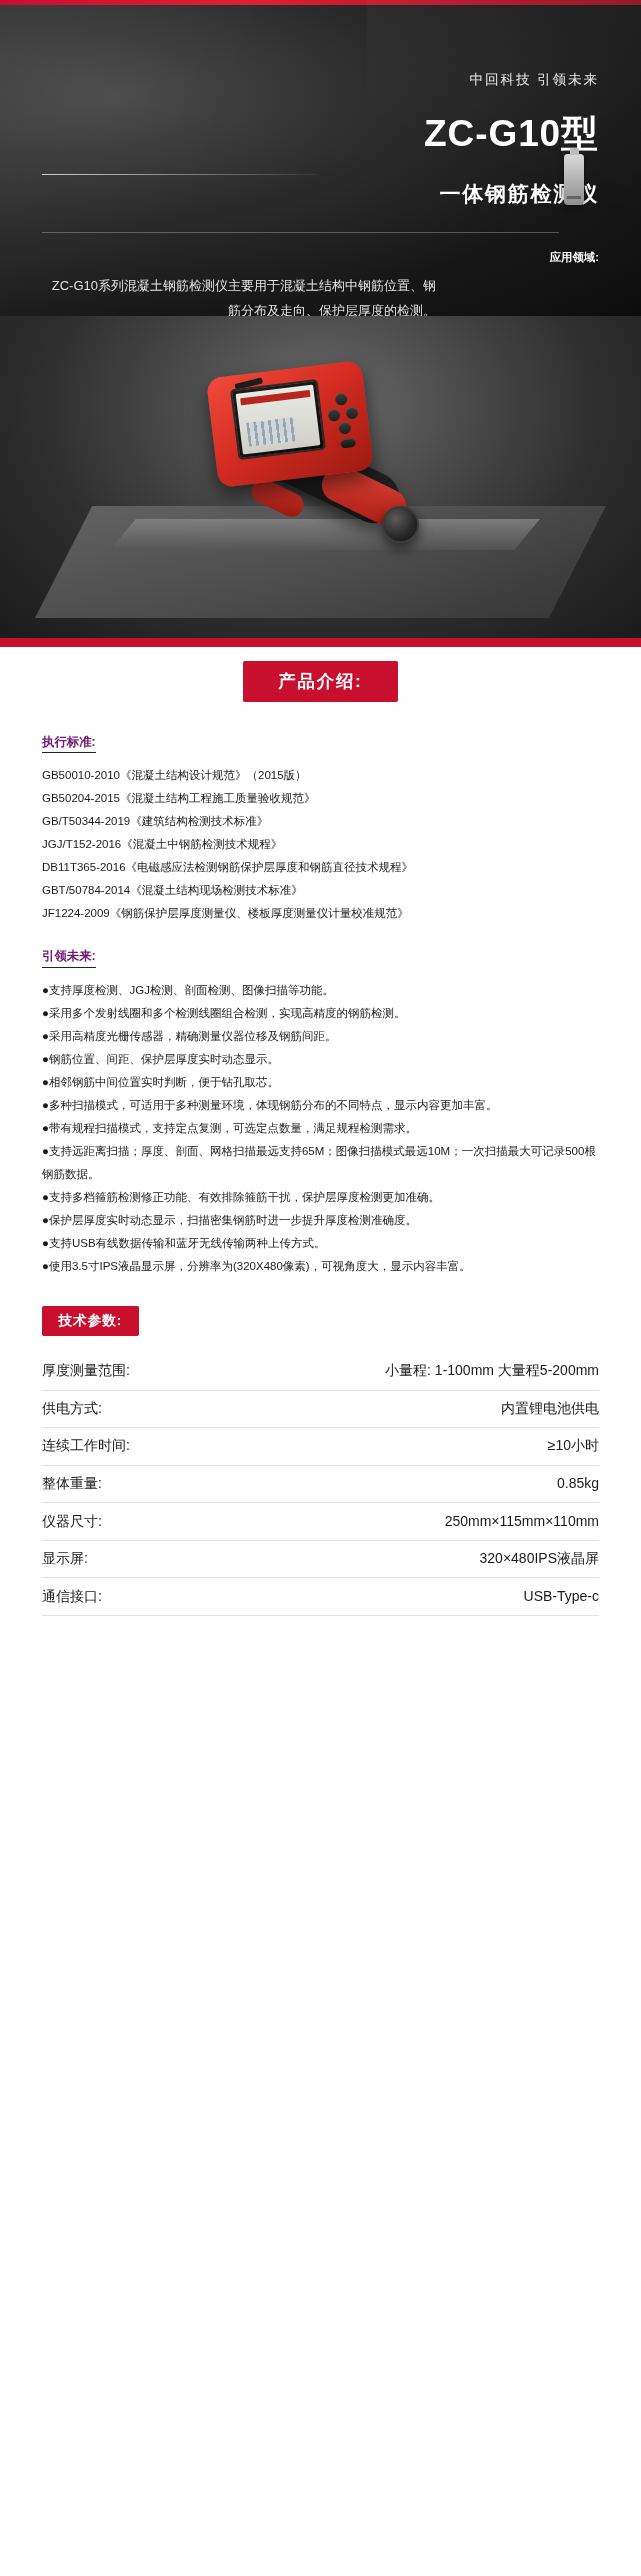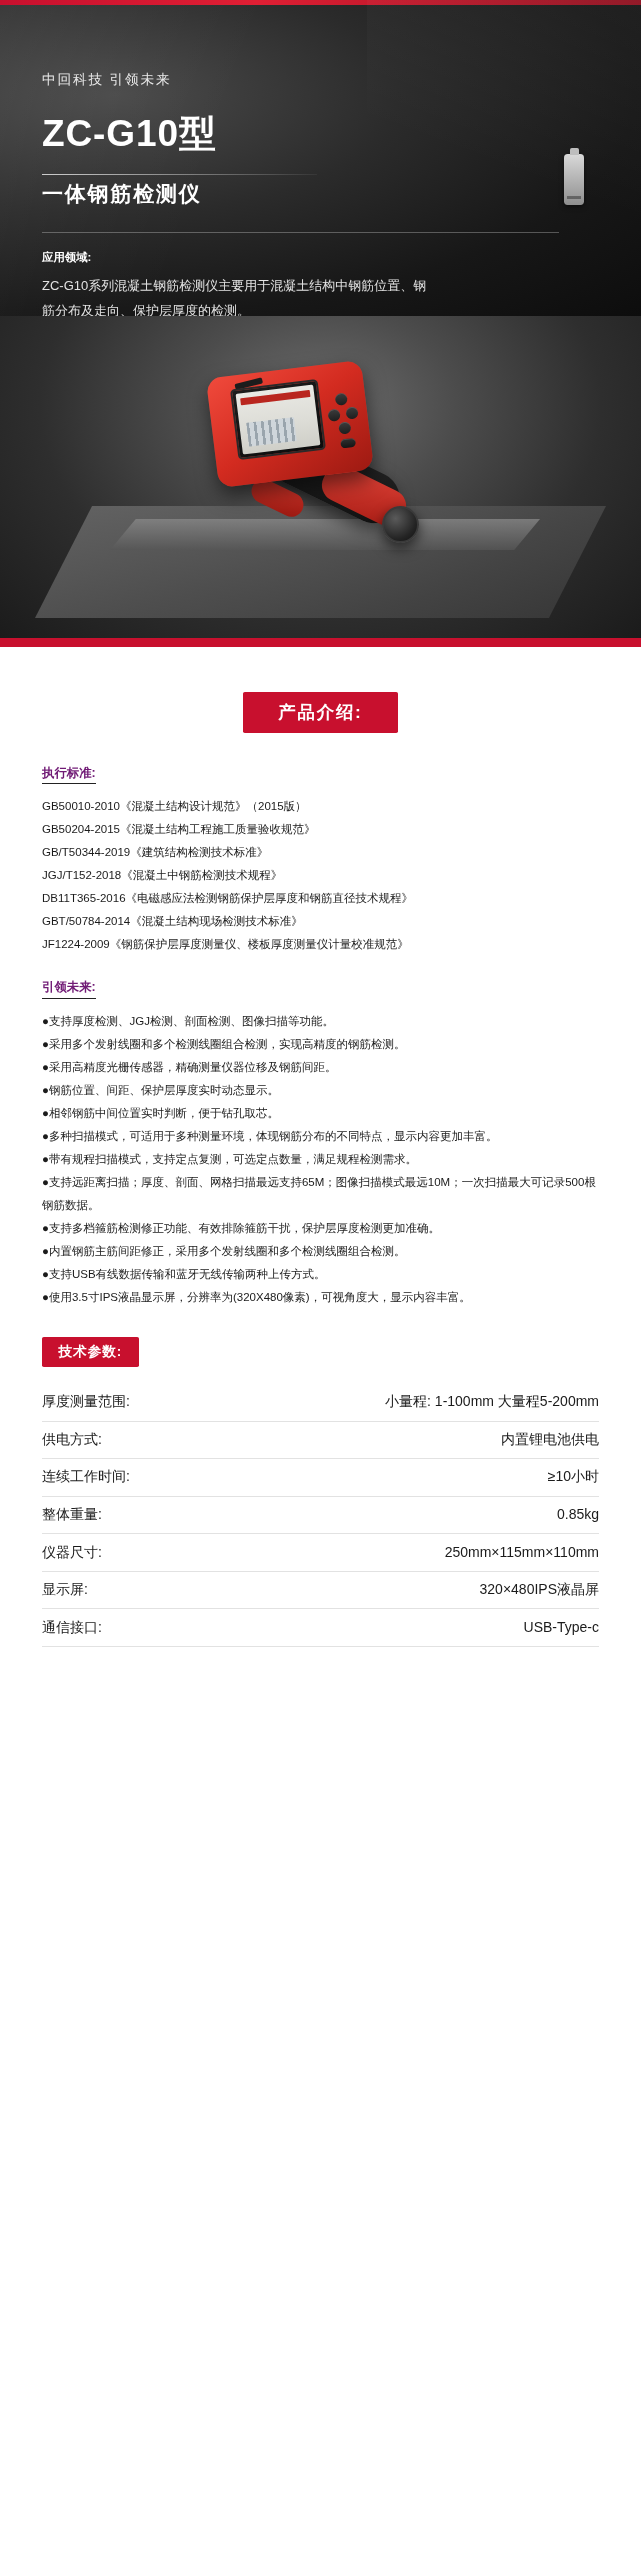--- a/index.html
+++ b/index.html
@@ -12,20 +12,21 @@
   .page { width: 641px; position: relative; }
 
   
   .hero {
     position: relative;
     width: 641px;
     height: 316px;
     background:
       radial-gradient(ellipse at 18% 30%, #4a4a4a 0%, #2b2b2b 38%, #171717 70%, #0d0d0d 100%);
     overflow: hidden;
+    text-align: right;
   }
   .hero:before {
     content: "";
     position: absolute;
     left: -110px; top: -55px;
     width: 513px; height: 430px;
     background: linear-gradient(118deg, rgba(255,255,255,0.09) 0%, rgba(255,255,255,0.015) 45%, rgba(255,255,255,0) 60%);
     transform: rotate(-8deg);
     pointer-events: none;
   }
@@ -256,21 +257,21 @@
   
   .red-band {
     width: 641px;
     height: 9.2px;
     background: #c8102e;
   }
 
   
   .content {
     background: #ffffff;
-    padding: 45px 42px 37px 42px;
+    padding: 14px 42px 37px 42px;
   }
   .section-title-wrap {
     text-align: center;
     margin-bottom: 31px;
   }
   .section-title {
     display: inline-block;
     background: #c8102e;
     color: #ffffff;
     font-size: 17.4px;
@@ -363,40 +364,40 @@
 
     <div class="section-title-wrap">
       <span class="section-title">产品介绍:</span>
     </div>
 
     <div class="block-head">执行标准:</div>
     <div>
       <div class="para">GB50010-2010《混凝土结构设计规范》（2015版）</div>
       <div class="para">GB50204-2015《混凝土结构工程施工质量验收规范》</div>
       <div class="para">GB/T50344-2019《建筑结构检测技术标准》</div>
-      <div class="para">JGJ/T152-2018《混凝土中钢筋检测技术规程》</div>
+      <div class="para">JGJ/T152-2016《混凝土中钢筋检测技术规程》</div>
       <div class="para">DB11T365-2016《电磁感应法检测钢筋保护层厚度和钢筋直径技术规程》</div>
       <div class="para">GBT/50784-2014《混凝土结构现场检测技术标准》</div>
       <div class="para">JF1224-2009《钢筋保护层厚度测量仪、楼板厚度测量仪计量校准规范》</div>
     </div>
 
     <div class="spacer-24"></div>
 
     <div class="block-head">引领未来:</div>
     <div>
       <div class="para">●支持厚度检测、JGJ检测、剖面检测、图像扫描等功能。</div>
       <div class="para">●采用多个发射线圈和多个检测线圈组合检测，实现高精度的钢筋检测。</div>
       <div class="para">●采用高精度光栅传感器，精确测量仪器位移及钢筋间距。</div>
       <div class="para">●钢筋位置、间距、保护层厚度实时动态显示。</div>
       <div class="para">●相邻钢筋中间位置实时判断，便于钻孔取芯。</div>
       <div class="para">●多种扫描模式，可适用于多种测量环境，体现钢筋分布的不同特点，显示内容更加丰富。</div>
       <div class="para">●带有规程扫描模式，支持定点复测，可选定点数量，满足规程检测需求。</div>
       <div class="para">●支持远距离扫描；厚度、剖面、网格扫描最远支持65M；图像扫描模式最远10M；一次扫描最大可记录500根钢筋数据。</div>
       <div class="para">●支持多档箍筋检测修正功能、有效排除箍筋干扰，保护层厚度检测更加准确。</div>
-      <div class="para">●内置钢筋主筋间距修正，采用多个发射线圈和多个检测线圈组合检测。</div>
+      <div class="para">●保护层厚度实时动态显示，扫描密集钢筋时进一步提升厚度检测准确度。</div>
       <div class="para">●支持USB有线数据传输和蓝牙无线传输两种上传方式。</div>
       <div class="para">●使用3.5寸IPS液晶显示屏，分辨率为(320X480像素)，可视角度大，显示内容丰富。</div>
     </div>
 
     <div class="spacer-24"></div>
 
     <div class="spec-head-wrap">
       <span class="section-title left">技术参数:</span>
     </div>
 

